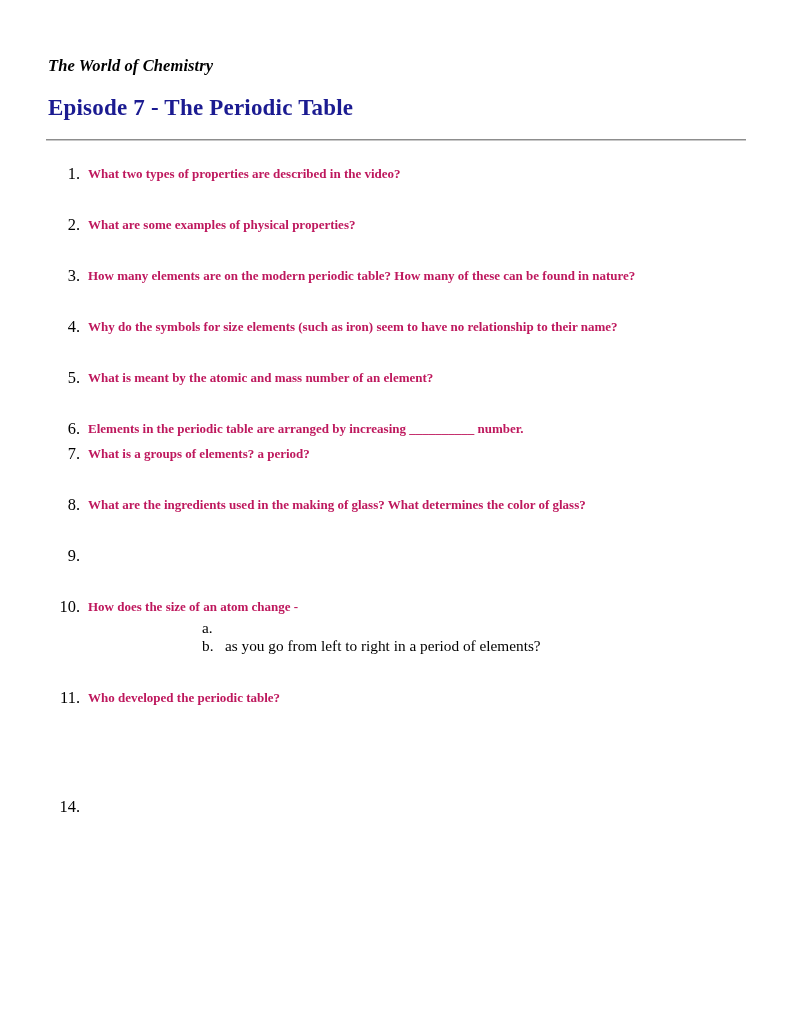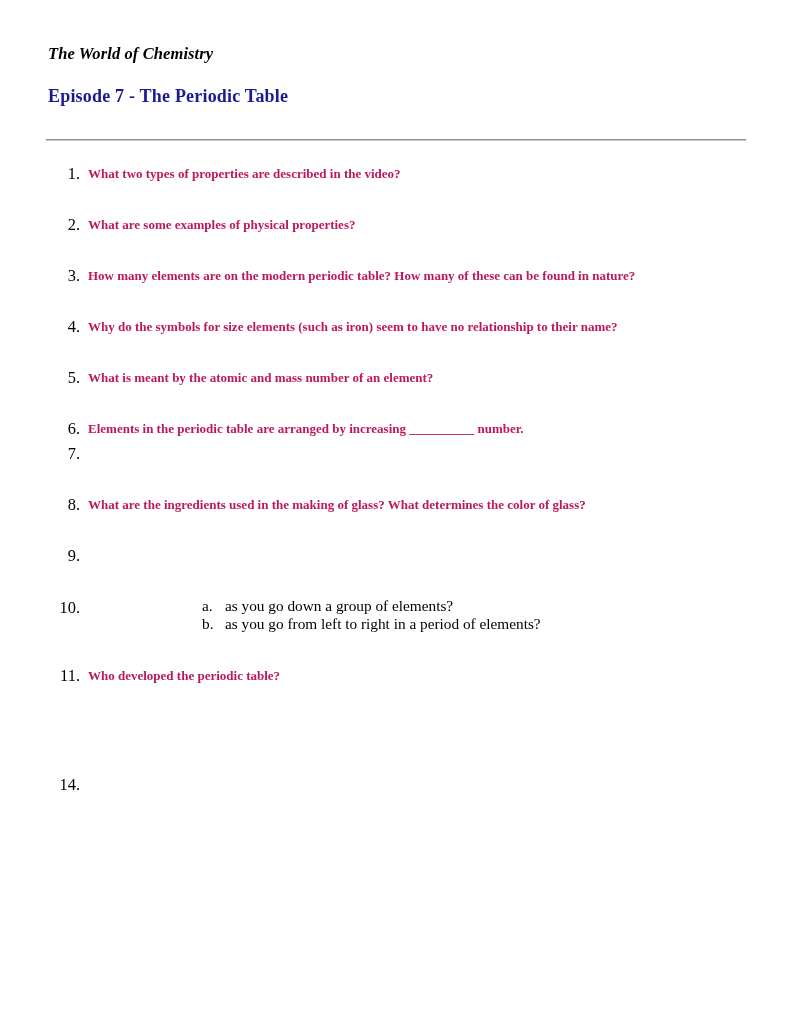--- a/index.html
+++ b/index.html
@@ -23,37 +23,37 @@
     left: 0;
     width: 791px;
     height: 1024px;
     background: #ffffff;
   }
 
   
   .doc-header {
     position: absolute;
     left: 48px;
-    top: 44px;
+    top: 56px;
     width: 700px;
   }
   .series-title {
     font-family: "Liberation Serif", "DejaVu Serif", serif;
     font-size: 16.5px;
     font-weight: bold;
     font-style: italic;
     color: #000000;
     line-height: 20px;
     letter-spacing: 0.1px;
     white-space: nowrap;
   }
   .episode-title {
     margin-top: 19px;
     font-family: "Liberation Serif", "DejaVu Serif", serif;
-    font-size: 18px;
+    font-size: 23px;
     font-weight: bold;
     color: #1b1b91;
     line-height: 26px;
     letter-spacing: 0.2px;
     white-space: nowrap;
   }
 
   .divider {
     position: absolute;
     left: 46px;
@@ -177,40 +177,41 @@
     <div class="gap-lg"></div>
 
     <div class="q-item">
       <span class="q-num">6.</span>
       <span class="q-text">Elements in the periodic table are arranged by increasing __________ number.</span>
     </div>
     <div class="gap-sm"></div>
 
     <div class="q-item">
       <span class="q-num">7.</span>
+      <span class="q-text">What is a groups of elements? a period?</span>
     </div>
     <div class="gap-lg"></div>
 
     <div class="q-item">
       <span class="q-num">8.</span>
       <span class="q-text">What are the ingredients used in the making of glass? What determines the color of glass?</span>
     </div>
     <div class="gap-lg"></div>
 
     <div class="q-item">
       <span class="q-num">9.</span>
     </div>
     <div class="gap-lg"></div>
 
     <div class="q-item">
       <span class="q-num wide">10.</span>
+      <span class="q-text">How does the size of an atom change -</span>
       <div class="sub-list">
         <div class="sub-item">
           <span class="sub-letter">a.</span>
-          <span class="sub-text">as you go down a group of elements?</span>
         </div>
         <div class="sub-item">
           <span class="sub-letter">b.</span>
           <span class="sub-text">as you go from left to right in a period of elements?</span>
         </div>
       </div>
     </div>
     <div class="gap-xl"></div>
 
     <div class="q-item">

